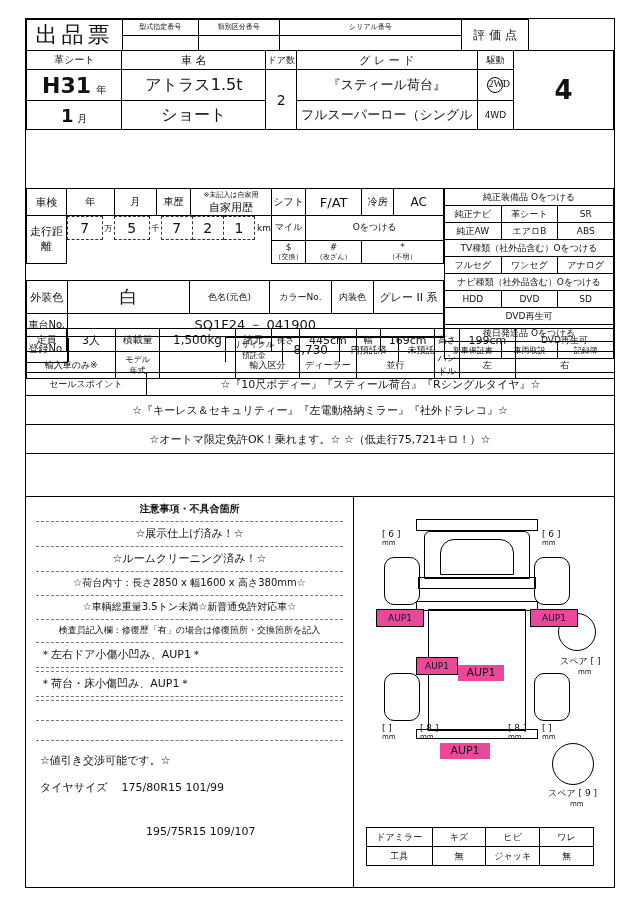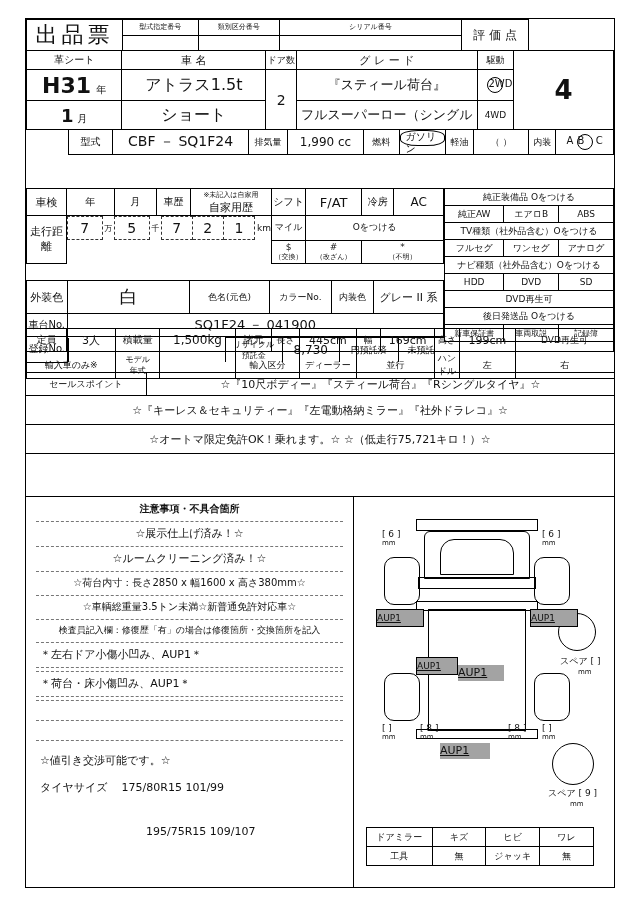--- a/index.html
+++ b/index.html
@@ -31,36 +31,36 @@
   .s14{font-size:14px;}
   .s16{font-size:16px;}
   .s18{font-size:18px;}
   .s22{font-size:22px;}
   .s26{font-size:26px;}
   .b{font-weight:bold;}
   .nb-b{border-bottom:none !important;}
   .lt{text-align:left;padding-left:4px;}
   .circ{
     display:inline-block;border:1.5px solid #000;border-radius:50%;
-    width:14px;height:14px;line-height:12px;text-align:left;font-size:10px;
+    width:14px;height:14px;line-height:12px;text-align:right;font-size:10px;font-family:Liberation Serif, serif;
   }
   
   .hdr{position:absolute;left:0;top:0;width:588px;}
   .title{font-size:22px;font-weight:bold;letter-spacing:4px;}
   
   .lower{position:absolute;left:0;top:477px;width:588px;height:392px;border-top:1.5px solid #000;box-sizing:border-box;}
   .leftnotes{position:absolute;left:0;top:0;width:328px;height:390px;border-right:1px solid #000;box-sizing:border-box;}
   .rightdiag{position:absolute;left:328px;top:0;width:260px;height:390px;box-sizing:border-box;}
   .dashline{border-bottom:1px dashed #777;height:1px;margin:2px 10px;}
   .note{font-size:11px;text-align:center;padding:2px 0;}
   .note.lt2{text-align:left;padding-left:14px;}
   
   .diag{position:relative;width:260px;height:320px;}
   .wheel{position:absolute;border:1.5px solid #000;border-radius:50%;}
-  .wbox{position:absolute;border:1px solid #000;background:#a3a3a3;font-size:9px;text-decoration:underline;}
+  .wbox{position:absolute;border:1px solid #000;background:#ec4899;font-size:9px;text-align:center;}
   .bodyrect{position:absolute;border:1.5px solid #000;}
   .lbl{position:absolute;font-size:9px;}
   .mm{font-size:7px;}
 </style>
 </head>
 <body>
 
 <div class="sheet">
 
   <div class="hdr">
@@ -110,41 +110,20 @@
           <span class="s18 b">1</span>
           <span class="s10">月</span>
         </td>
         <td class="s16">ショート</td>
         <td class="s13">フルスーパーロー（シングル</td>
         <td class="s9">4WD</td>
       </tr>
     </tbody>
       </table>
 
-    <table class="g" style="width:588px;margin-top:-1px;">
-      <tbody>
-          <tr>
-        <td class="s10" style="width:47px;height:24px;border-left:none;border-bottom:none;"></td>
-        <td class="s10" style="width:48px;">型式</td>
-        <td class="s14 b" style="width:145px;">CBF － SQ1F24</td>
-        <td class="s9" style="width:42px;">排気量</td>
-        <td class="s12" style="width:80px;">1,990 cc</td>
-        <td class="s9" style="width:38px;">燃料</td>
-        <td class="s10" style="width:48px;"><span class="circ" style="width:auto;padding:0 5px;border-radius:40%;">ガソリン</span></td>
-        <td class="s9" style="width:30px;">軽油</td>
-        <td class="s9" style="width:60px;">（            ）</td>
-        <td class="s9" style="width:28px;">内装</td>
-        <td class="s10" style="width:62px;">
-          <span>A</span>
-          <span class="circ">B</span>
-          <span>C</span>
-        </td>
-      </tr>
-    </tbody>
-      </table>
   </div>
 
   <div style="position:absolute;left:0;top:169px;width:588px;">
 
     <div style="position:relative;">
 
       <table class="g" style="width:418px;position:absolute;left:0;top:0;">
         <tbody>
             <tr>
           <td class="s11" style="width:40px;height:26px;margin-top:6px;">車検</td>
@@ -197,20 +176,25 @@
           </td>
         </tr>
       </tbody>
         </table>
 
       <table class="g" style="width:170px;position:absolute;left:418px;top:0;">
         <tbody>
             <tr>
               <td colspan="3" class="s9" style="height:16px;">純正装備品  Oをつける</td>
             </tr>
+        <tr>
+          <td class="s9" style="width:57px;height:16px;">純正ナビ</td>
+          <td class="s9" style="width:57px;">革シート</td>
+          <td class="s9" style="width:56px;">SR</td>
+        </tr>
         <tr>
           <td class="s9" style="height:16px;">純正AW</td>
           <td class="s9">エアロB</td>
           <td class="s9">ABS</td>
         </tr>
         <tr>
               <td colspan="3" class="s9" style="height:16px;">TV種類（社外品含む）Oをつける</td>
             </tr>
         <tr>
           <td class="s9" style="height:16px;">フルセグ</td>

